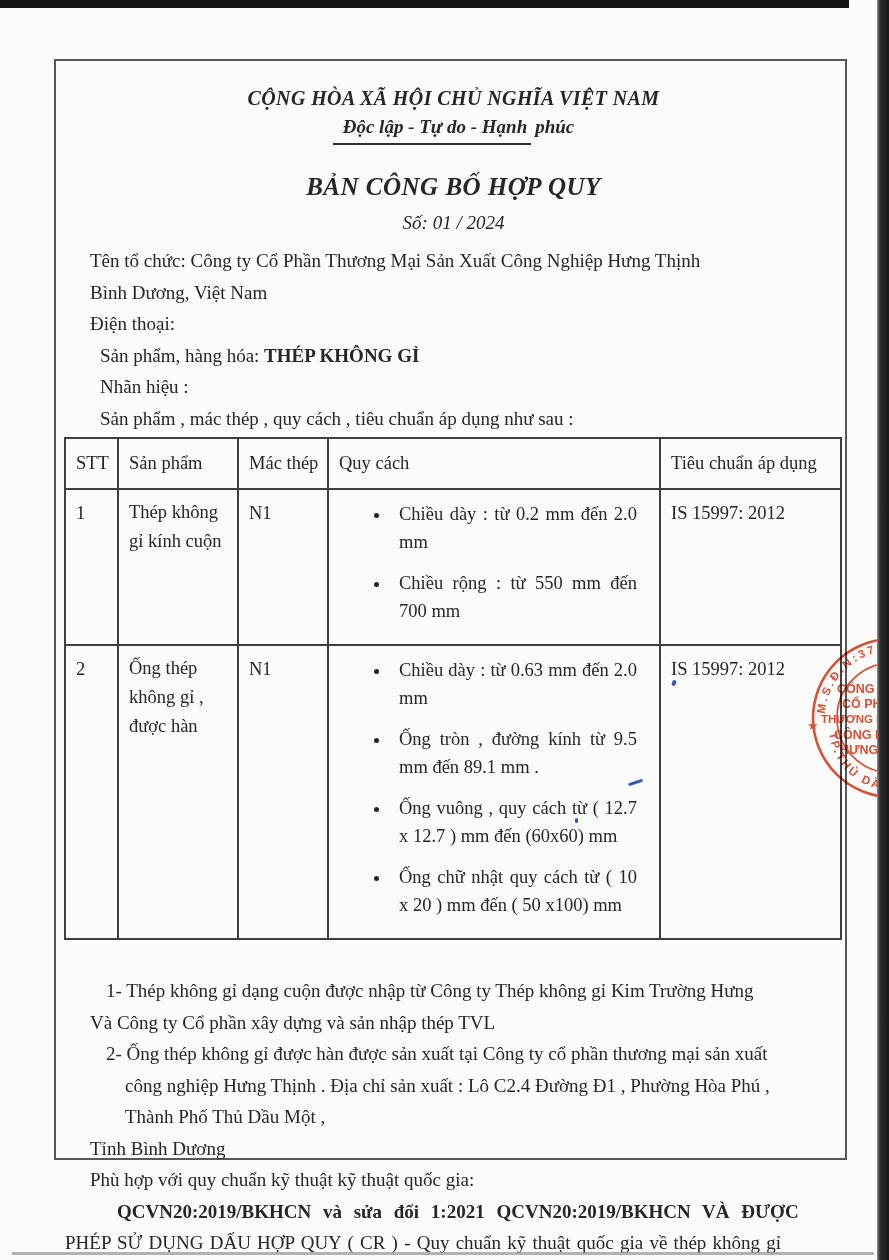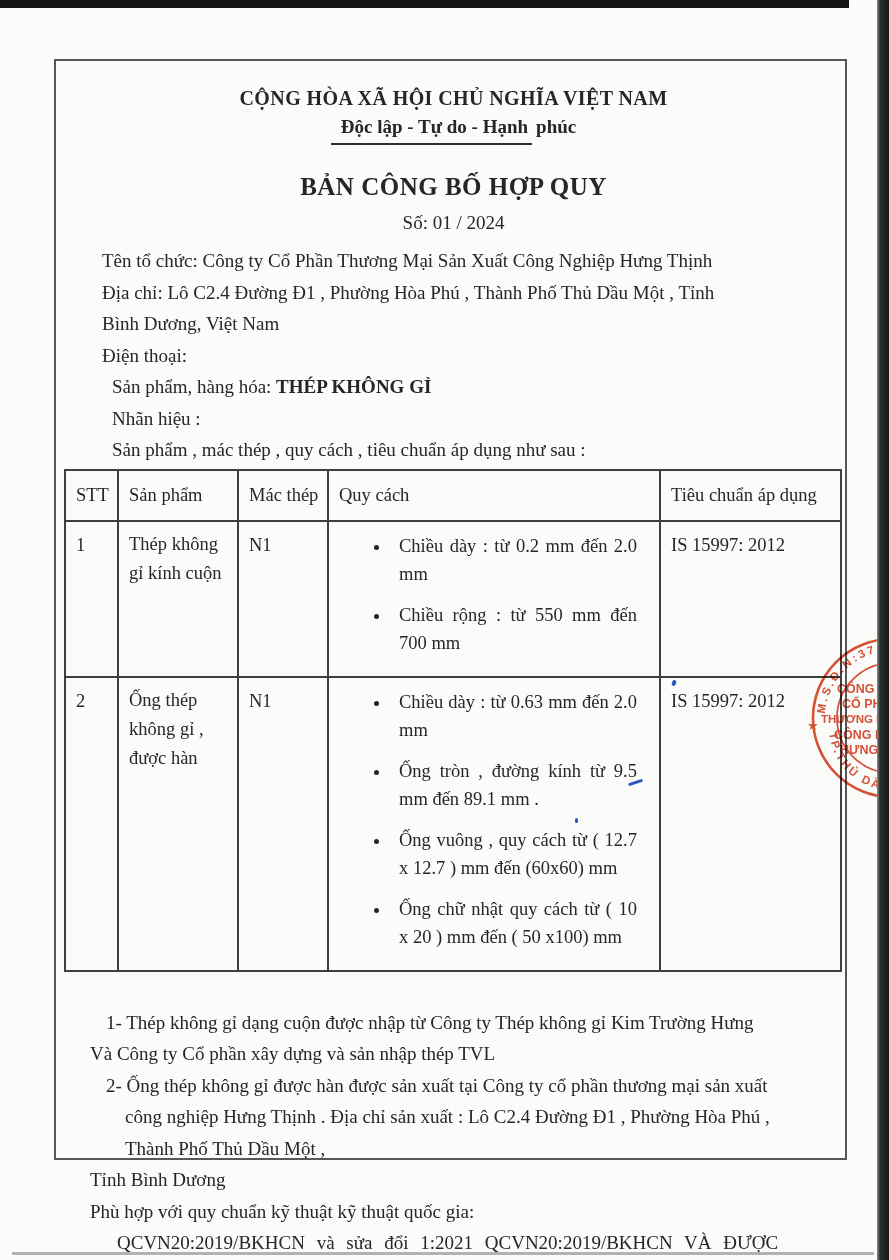--- a/index.html
+++ b/index.html
@@ -10,48 +10,48 @@
   }
   
   .scan-top{position:absolute;left:0;top:0;width:849px;height:8px;background:#141414;z-index:9;}
   .scan-right{position:absolute;right:0;top:0;width:12px;height:1260px;z-index:10;
     background:linear-gradient(to right,#8e918e 0px,#2b2e2c 3px,#181a19 100%);}
   .scan-bottom{position:absolute;left:12px;top:1252px;width:862px;height:3px;background:#9a9a9a;opacity:.75;z-index:9;}
   
   .frame{position:absolute;left:54px;top:59px;width:789px;height:1097px;border:2px solid #55585a;background:transparent;z-index:1;}
   .content{position:relative;padding:12px 28px 0 34px;font-size:19px;line-height:31px;}
   
-  .c{text-align:center;}
+  .c{text-align:center;font-style:italic;}
   .nat-title{font-size:20px;font-weight:bold;letter-spacing:.4px;margin-top:12px;line-height:26px;}
   .motto-line{margin-top:3px;line-height:26px;font-size:19px;font-weight:bold;}
   .motto-underline{display:inline-block;border-bottom:2px solid #2f2f2f;padding:0 4px 3px 10px;}
   .motto-tail{display:inline-block;padding-left:4px;}
   .doc-title{font-size:25px;font-weight:bold;letter-spacing:.5px;margin-top:27px;line-height:30px;}
   .doc-number{font-size:19px;margin-top:9px;line-height:24px;}
   
   .info{margin-top:10px;}
-  .info div{line-height:31.5px;margin-left:12px;}
+  .info div{line-height:31.5px;}
   .indent1{padding-left:10px;}
   .bold{font-weight:bold;}
   
   table.spec{border-collapse:collapse;table-layout:fixed;width:776px;margin-left:-26px;margin-top:3px;}
   table.spec th,table.spec td{border:2px solid #3d4043;vertical-align:top;font-size:18.5px;font-weight:normal;text-align:left;}
   table.spec th{padding:9px 6px 9px 10px;height:24px;}
   th.c0,td.c0{text-align:center;}
   td{padding:8px 8px 6px 10px;}
   td.cell-name{text-align:justify;padding-right:12px;line-height:29px;}
   td.cell-mark{text-align:center;}
   ul.qc{margin:2px 0 0 0;padding-left:52px;}
   ul.qc li{margin-bottom:13px;line-height:28px;text-align:justify;padding-right:14px;padding-left:8px;}
   
   .notes{margin-top:35px;}
   .notes div{line-height:31.5px;}
   .n-ind{padding-left:16px;}
   .n-ind2{padding-left:35px;}
-  .wide{word-spacing:7px;padding-left:27px;}
+  .wide{word-spacing:7px;padding-left:27px;font-weight:bold;}
   .outdent{margin-left:-25px;word-spacing:1.5px;}
   
   .stamp{position:absolute;left:800px;top:626px;width:89px;height:184px;z-index:5;
     mix-blend-mode:multiply;opacity:.95;}
   
   .pen{position:absolute;background:#2f55c4;z-index:4;border-radius:2px;}
   .pen1{left:628px;top:781px;width:15px;height:3px;transform:rotate(-18deg);}
   .pen2{left:672px;top:680px;width:4px;height:6px;transform:rotate(20deg);}
   .pen3{left:575px;top:818px;width:3px;height:5px;}
 </style>
@@ -72,21 +72,20 @@
     <div class="c nat-title">CỘNG HÒA XÃ HỘI CHỦ NGHĨA VIỆT NAM</div>
     <div class="c motto-line">
       <span class="motto-underline">Độc lập - Tự do - Hạnh</span><span class="motto-tail">phúc</span>
     </div>
 
     <div class="c doc-title">BẢN CÔNG BỐ HỢP QUY</div>
     <div class="c doc-number">Số: 01 / 2024</div>
 
     <div class="info">
       <div>Tên tổ chức: Công ty Cổ Phần Thương Mại Sản Xuất Công Nghiệp Hưng Thịnh</div>
-      <div>Địa chỉ: Lô C2.4 Đường Đ1 , Phường Hòa Phú , Thành Phố Thủ Dầu Một , Tỉnh</div>
       <div>Bình Dương, Việt Nam</div>
       <div>Điện thoại:</div>
       <div class="indent1">
         <span>Sản phẩm, hàng hóa:</span>
         <span class="bold">THÉP KHÔNG GỈ</span>
       </div>
       <div class="indent1">Nhãn hiệu :</div>
       <div class="indent1">Sản phẩm , mác thép , quy cách , tiêu chuẩn áp dụng như sau :</div>
     </div>
 

